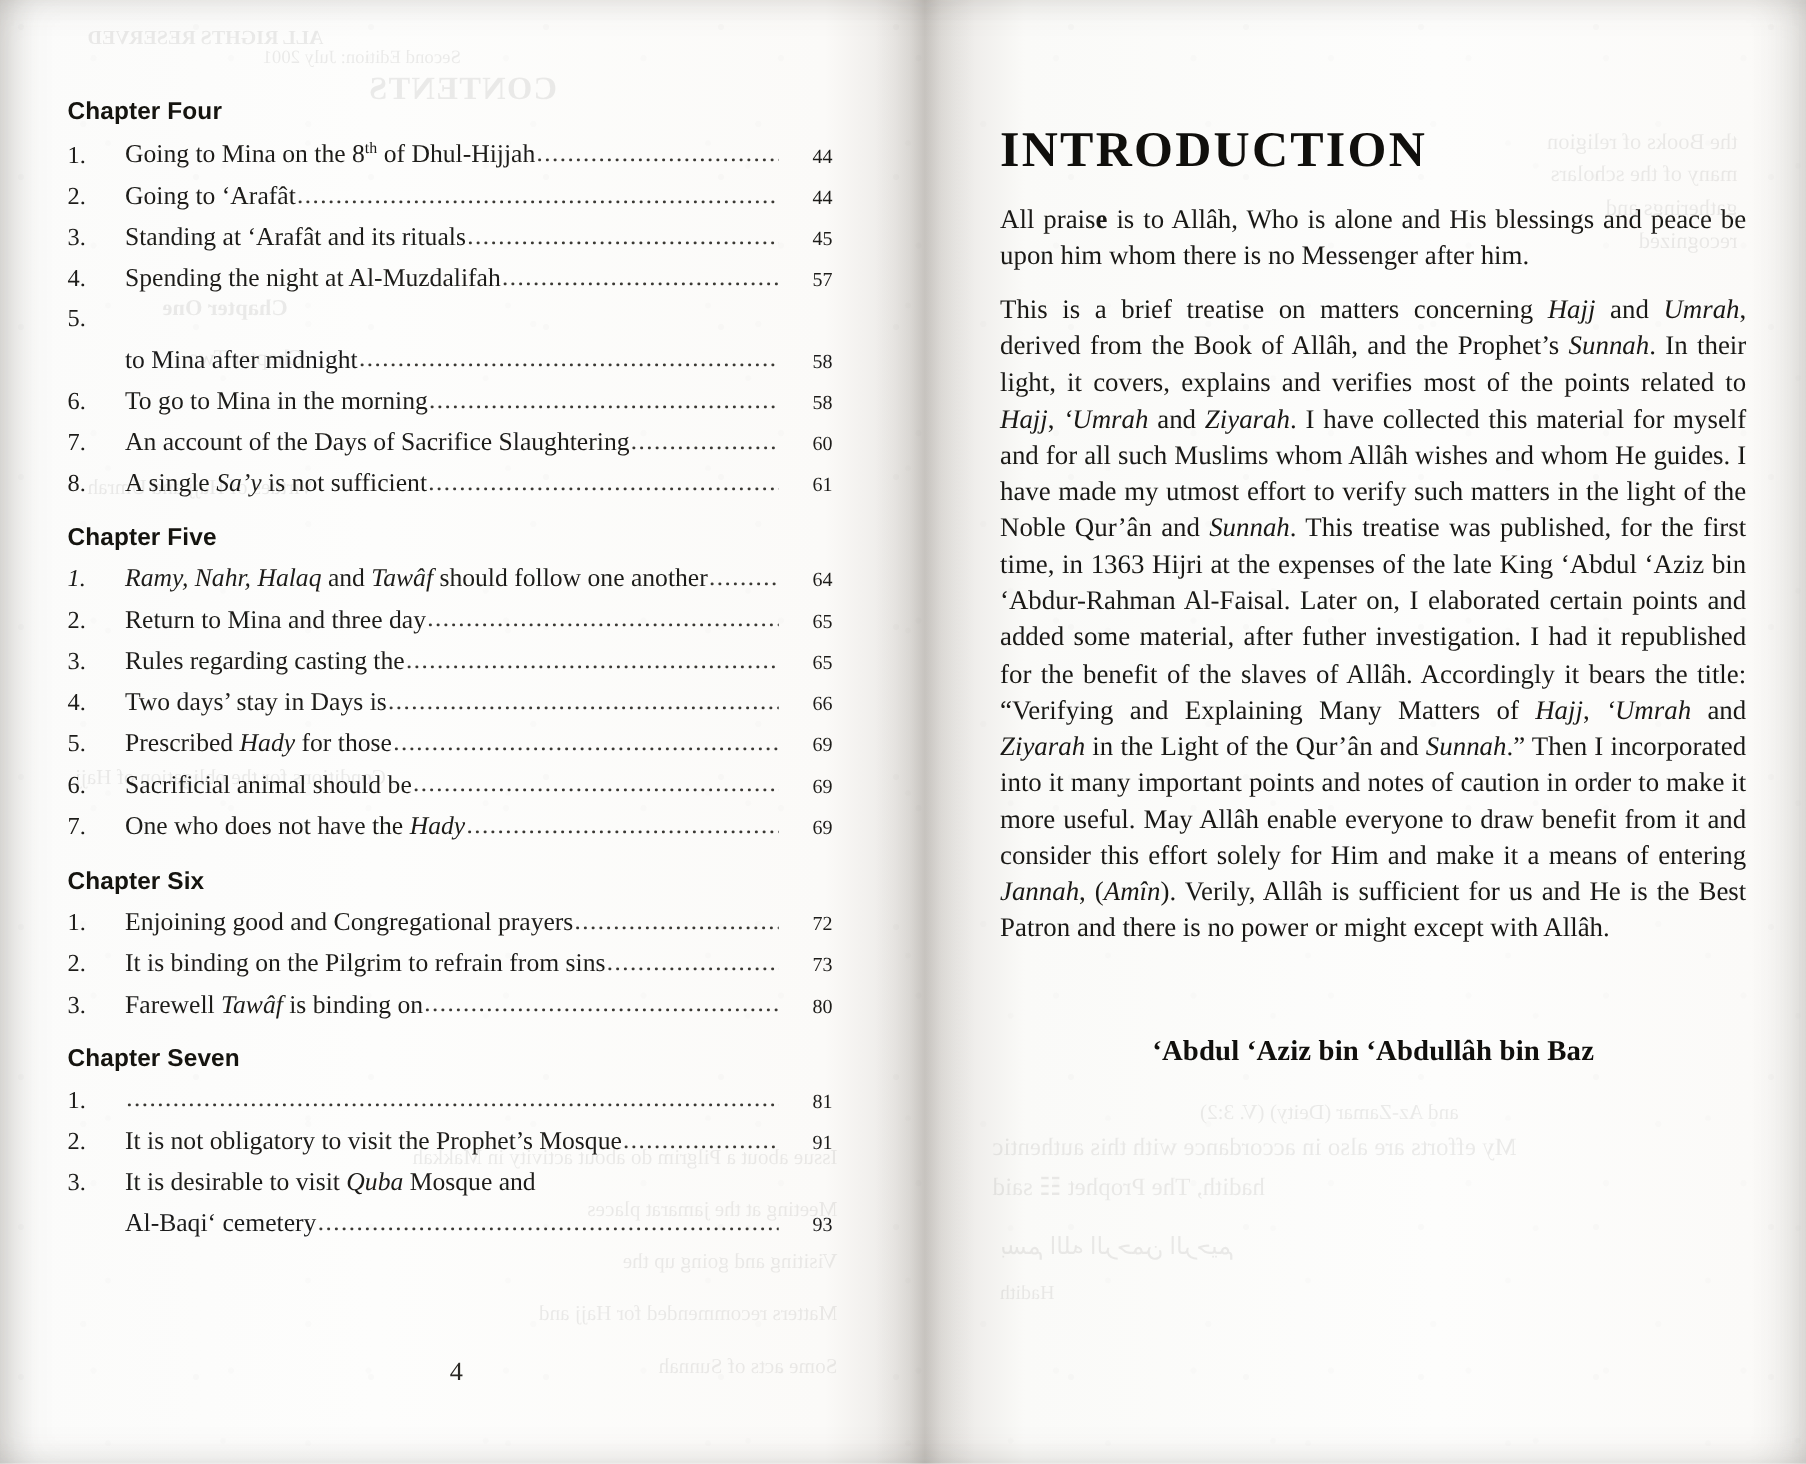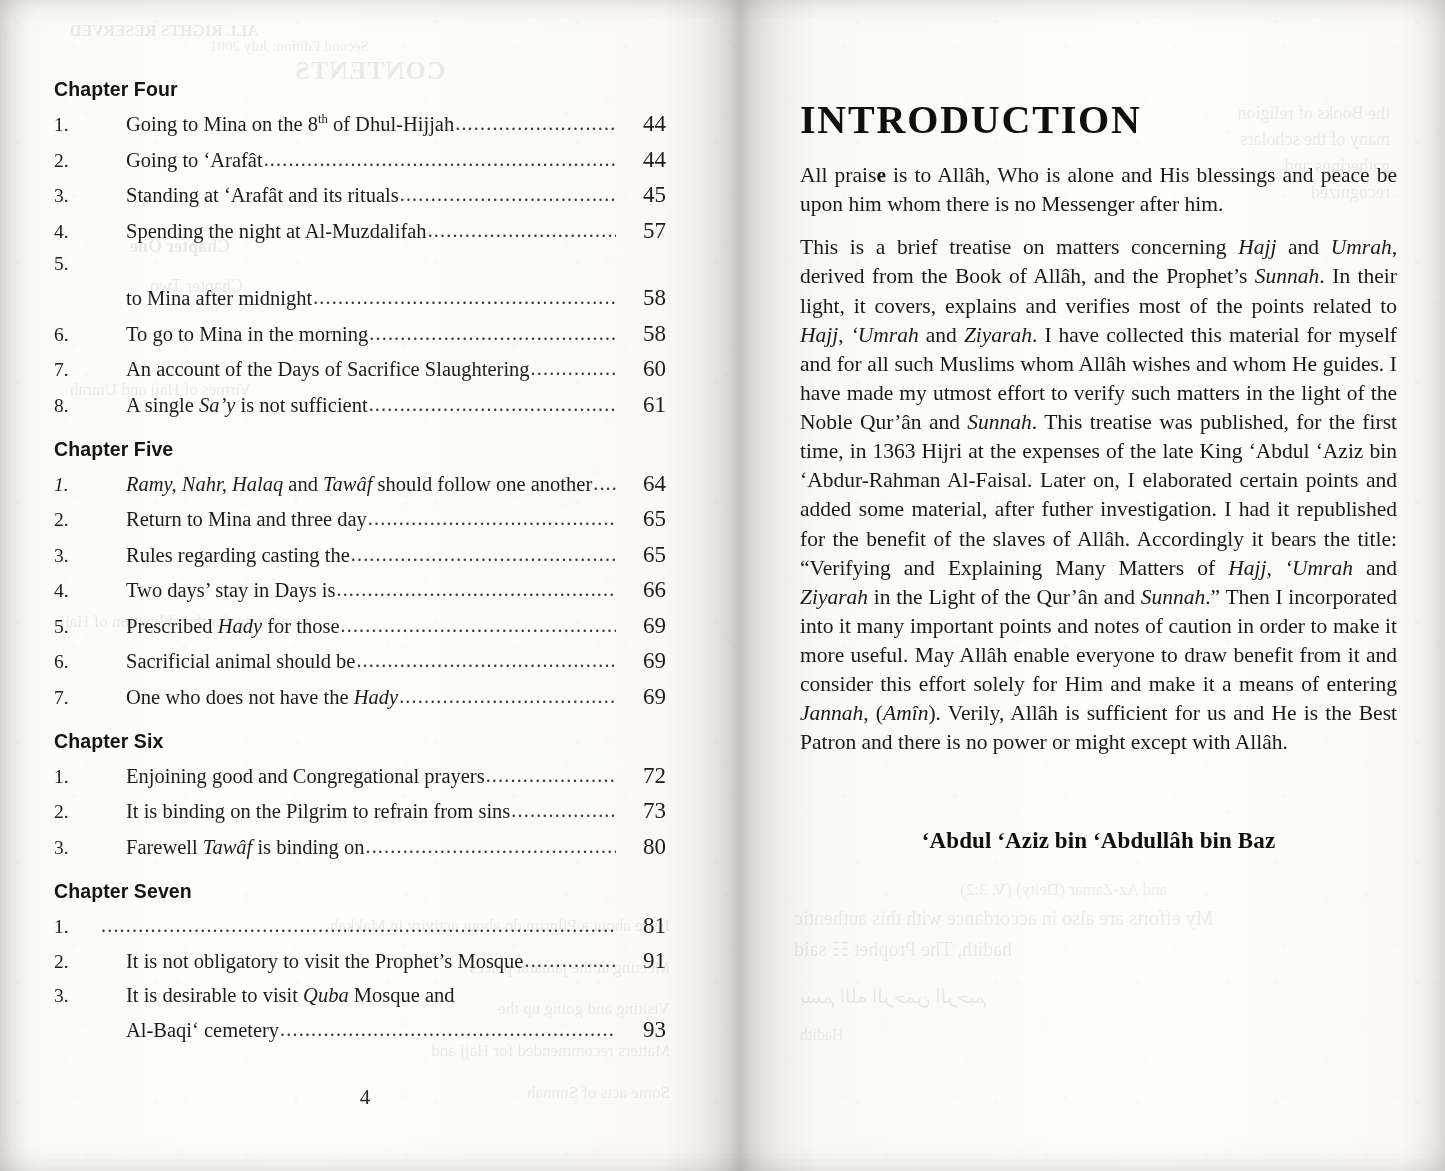--- a/index.html
+++ b/index.html
@@ -110,36 +110,35 @@
     color: #1d1c19;
   }
   .toc-num {
     width: 46px;
     flex: 0 0 46px;
     font-size: 19.5px;
   }
   .toc-num.ital { font-style: italic; }
   .toc-label {
     white-space: nowrap;
-    margin-left: 26px;
   }
   .toc-dots {
     flex: 1 1 auto;
     margin: 0 1px;
     overflow: hidden;
     white-space: nowrap;
     font-size: 20px;
     letter-spacing: 1.2px;
     color: #3a3833;
     transform: translateY(-1px);
   }
   .toc-page {
     flex: 0 0 auto;
     text-align: right;
-    font-size: 23px;
+    font-size: 16px;
     padding-left: 2px;
     margin-left: 24px;
   }
   .toc-cont {
     display: flex;
     align-items: baseline;
     font-size: 20.5px;
     line-height: 1.0;
     margin-bottom: 12.5px;
   }

